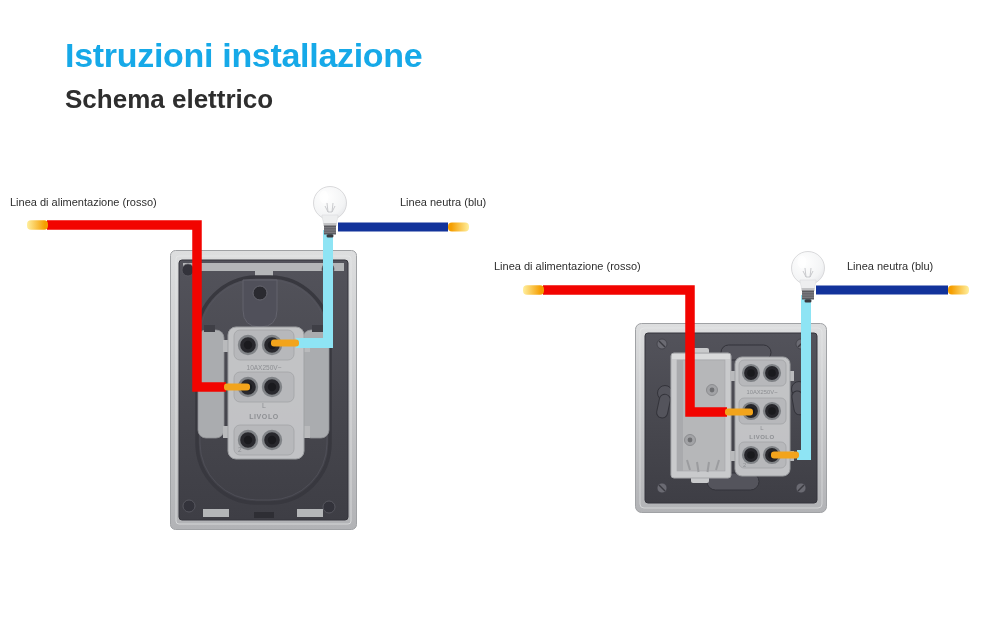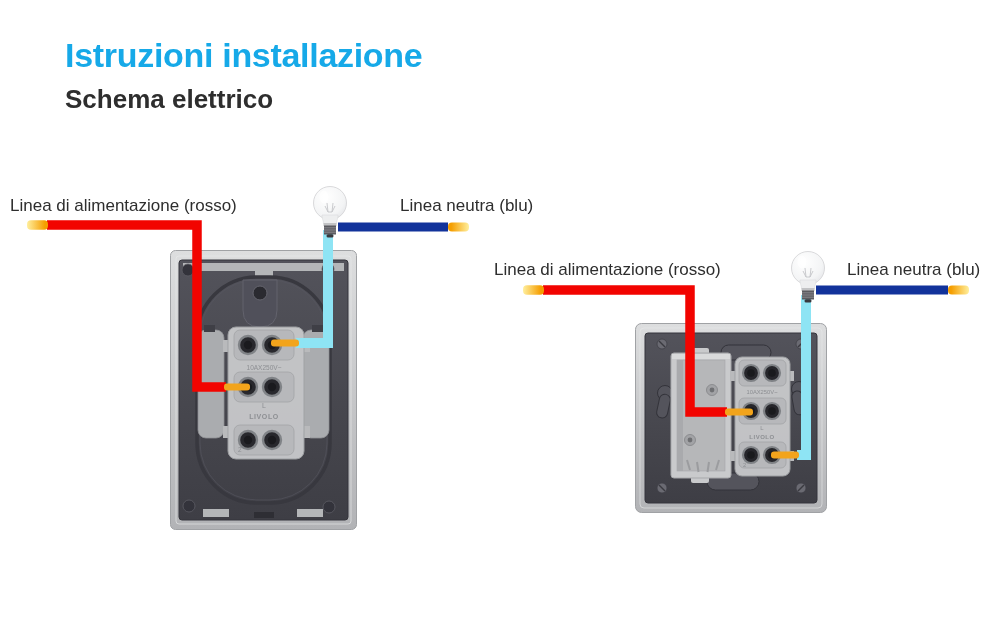--- a/index.html
+++ b/index.html
@@ -7,21 +7,21 @@
     --wire-red:#f20400; --wire-blue:#12339b; --wire-cyan:#8ee4f4;
     --tip-orange:#f2a41c;
   }
   html,body{margin:0;padding:0;background:#fff;}
   .page{position:relative;width:1000px;height:620px;background:#fff;overflow:hidden;
         font-family:"Liberation Sans",sans-serif;}
   .title{position:absolute;left:65px;top:36px;font-size:34px;font-weight:700;
          color:var(--accent);letter-spacing:-0.3px;}
   .subtitle{position:absolute;left:65px;top:84px;font-size:26px;font-weight:700;
          color:var(--text-dark);}
-  .wire-label{position:absolute;font-size:17px;color:var(--text-dark);white-space:nowrap;}
+  .wire-label{position:absolute;font-size:11px;color:var(--text-dark);white-space:nowrap;}
   .lbl-power-us{left:10px;top:196px;}
   .lbl-neutral-us{left:400px;top:196px;}
   .lbl-power-eu{left:494px;top:260px;}
   .lbl-neutral-eu{left:847px;top:260px;}
   .canvas{position:absolute;left:0;top:170px;width:1000px;height:450px;}
   .wire{fill:none;stroke-linecap:butt;stroke-linejoin:miter;}
   .wire-red{stroke:var(--wire-red);stroke-width:9.5;}
   .wire-blue{stroke:var(--wire-blue);stroke-width:9;}
   .wire-cyan{stroke:var(--wire-cyan);stroke-width:10;}
   .stub{fill:var(--tip-orange);}

